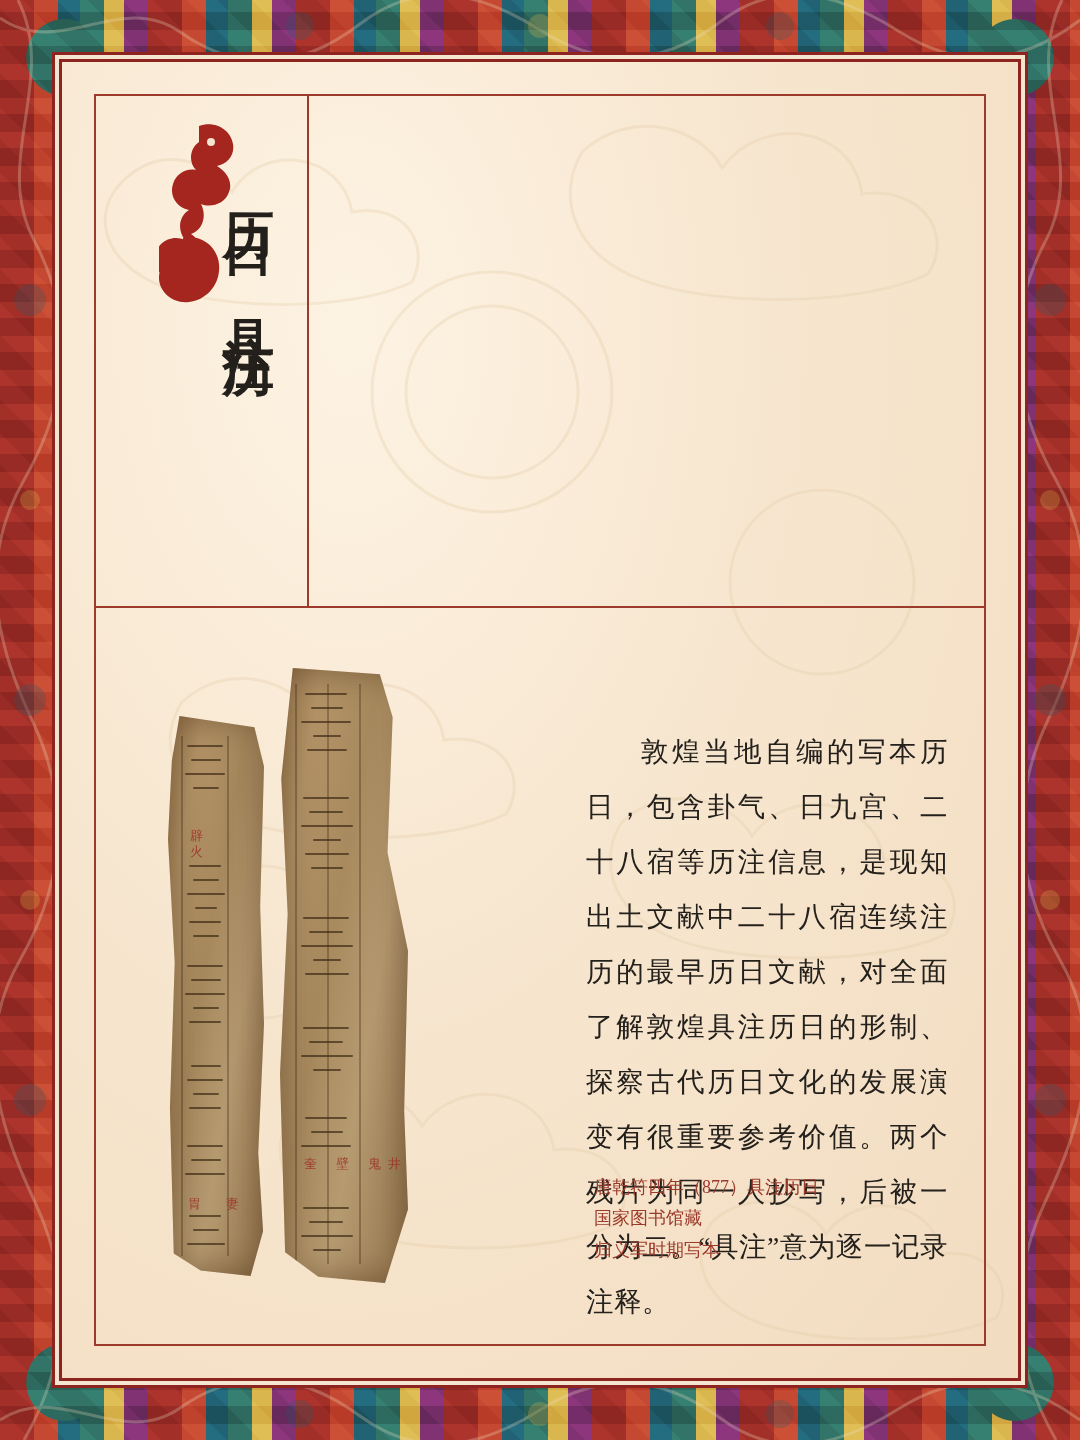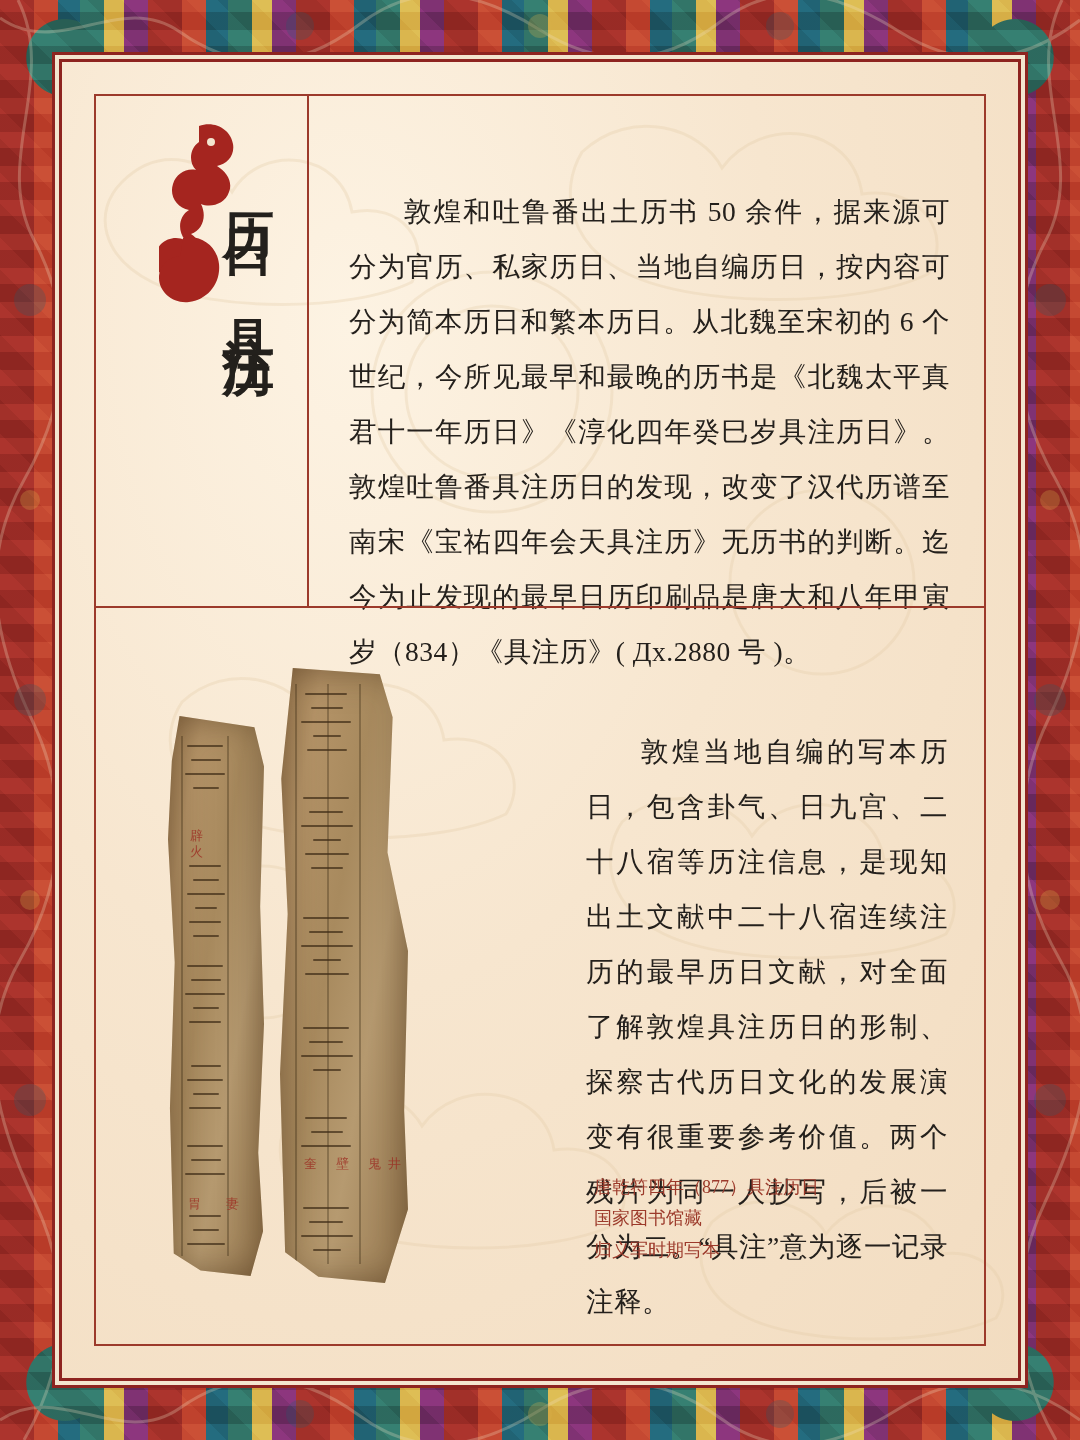--- a/index.html
+++ b/index.html
@@ -268,23 +268,20 @@
         <svg class="dragon-mark" viewBox="0 0 86 210">
           <g fill="#a5251f">
             <path d="M40 8 c16 -6 32 4 34 18 c2 12 -6 20 -16 22 c10 6 16 16 12 26 c-4 12 -18 16 -28 12 c6 12 2 26 -10 30 c12 8 16 24 8 36 c-8 12 -26 14 -36 6 c-10 -8 -10 -24 -2 -32 c6 -6 16 -8 24 -4 c-8 -10 -6 -24 4 -30 c-12 -2 -20 -14 -16 -26 c3 -10 13 -16 23 -14 c-8 -8 -6 -22 3 -28 z"></path>
             <path d="M24 120 c18 -4 34 8 36 26 c2 20 -12 36 -30 38 c-16 2 -30 -10 -30 -24 c0 -12 10 -22 22 -22 c8 0 14 6 14 13 c0 6 -4 10 -10 10 c-4 0 -7 -3 -7 -7"></path>
             <circle cx="52" cy="24" r="4" fill="#f3e5cf"></circle>
           </g>
         </svg>
         <div class="vtitle">历日 具注历</div>
       </div>
 
-      <div class="intro-col">
-        <p class="intro-text">敦煌和吐鲁番出土历书 50 余件，据来源可分为官历、私家历日、当地自编历日，按内容可分为简本历日和繁本历日。从北魏至宋初的 6 个世纪，今所见最早和最晚的历书是《北魏太平真君十一年历日》《淳化四年癸巳岁具注历日》。敦煌吐鲁番具注历日的发现，改变了汉代历谱至南宋《宝祐四年会天具注历》无历书的判断。迄今为止发现的最早日历印刷品是唐大和八年甲寅岁（834）《具注历》( Дх.2880 号 )。</p>
-      </div>
     </div>
 
     <div class="divider"></div>
 
     <div class="lower">
 
       <div class="artifact-col">
         <div class="manuscript">
 
           <div class="strip s1">

